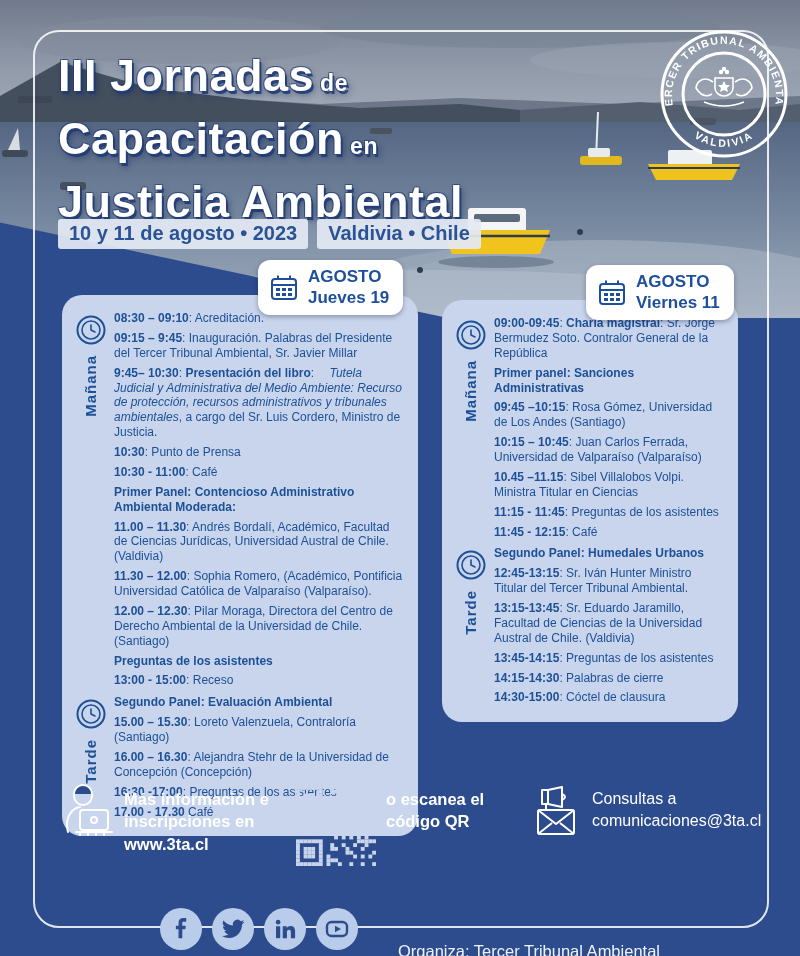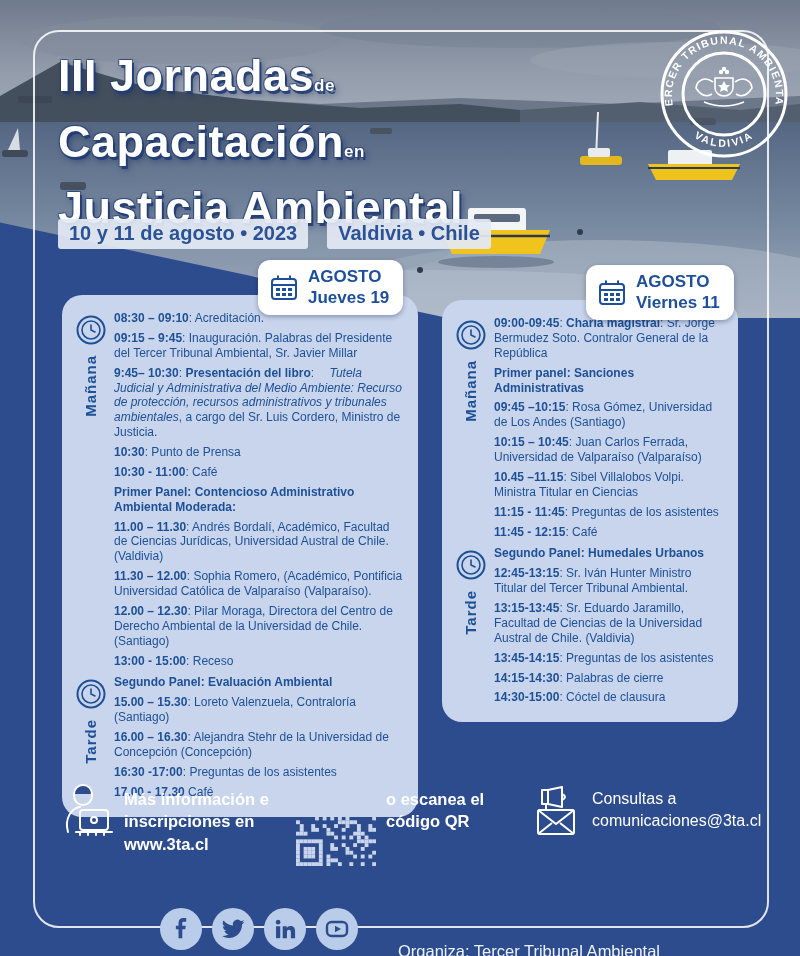--- a/index.html
+++ b/index.html
@@ -13,22 +13,22 @@
           clip-path:polygon(0 70%, 56% 100%, 0 100%);}
 
   .inner-frame{position:absolute;left:33px;top:30px;width:732px;height:894px;
                border:2px solid rgba(255,255,255,.85);border-radius:26px;pointer-events:none;z-index:1;}
 
   
   .title-block{position:absolute;left:58px;top:48px;z-index:2;color:#fff;}
   .title-line{font-weight:bold;font-size:45px;letter-spacing:.5px;line-height:56px;
      text-shadow:2px 3px 0 rgba(33,60,116,.9),-1px -1px 0 rgba(33,60,116,.55),
                  1px -1px 0 rgba(33,60,116,.55),-1px 1px 0 rgba(33,60,116,.55),3px 4px 6px rgba(20,40,90,.5);}
-  .title-line .suffix{font-size:17px;}
-  .chips{position:absolute;left:58px;top:219px;display:flex;gap:19px;z-index:2;justify-content:flex-end;}
+  .title-line .suffix{font-size:23px;margin-left:6px;}
+  .chips{position:absolute;left:58px;top:219px;display:flex;gap:9px;z-index:2;justify-content:flex-end;}
   .chip{background:rgba(227,234,244,.93);color:#2b5294;font-weight:bold;font-size:20px;
         padding:3px 11px 4px;border-radius:3px;white-space:nowrap;}
 
   
   .logo{position:absolute;left:657px;top:27px;width:134px;height:134px;z-index:3;}
 
   
   .card{position:absolute;background:#c8d5ec;border-radius:20px;z-index:2;
         color:#1d5096;font-size:12px;line-height:1.24;
         padding:14px 14px 12px 6px;box-sizing:border-box;}
@@ -227,20 +227,21 @@
         <div class="content">
           <p class="item"><span class="seg-time">08:30 – 09:10</span><span>: Acreditación.</span></p>
           <p class="item"><span class="seg-time">09:15 – 9:45</span><span>: Inauguración. Palabras del Presidente del Tercer Tribunal Ambiental, Sr. Javier Millar</span></p>
           <p class="item"><span class="seg-time">9:45– 10:30</span><span>: </span><span class="seg-bold">Presentación del libro</span><span>: </span><span class="seg-italic">Tutela Judicial y Administrativa del Medio Ambiente: Recurso de protección, recursos administrativos y tribunales ambientales</span><span>, a cargo del Sr. Luis Cordero, Ministro de Justicia.</span></p>
           <p class="item"><span class="seg-time">10:30</span><span>: Punto de Prensa</span></p>
           <p class="item"><span class="seg-time">10:30 - 11:00</span><span>: Café</span></p>
           <p class="item"><span class="seg-bold">Primer Panel: Contencioso Administrativo Ambiental Moderada:</span></p>
           <p class="item"><span class="seg-time">11.00 – 11.30</span><span>: Andrés Bordalí, Académico, Facultad de Ciencias Jurídicas, Universidad Austral de Chile. (Valdivia)</span></p>
           <p class="item"><span class="seg-time">11.30 – 12.00</span><span>: Sophia Romero, (Académico, Pontificia Universidad Católica de Valparaíso (Valparaíso).</span></p>
           <p class="item"><span class="seg-time">12.00 – 12.30</span><span>: Pilar Moraga, Directora del Centro de Derecho Ambiental de la Universidad de Chile. (Santiago)</span></p>
+          <p class="item"><span class="seg-time">Preguntas de los asistentes</span></p>
           <p class="item"><span class="seg-time">13:00 - 15:00</span><span>: Receso</span></p>
         </div>
       </div>
       <div class="section">
         <div class="gutter">
           <svg width="34" height="34" viewBox="0 0 34 34">
             <g stroke="#1d5096" fill="none" stroke-width="2">
               <circle cx="17" cy="17" r="13.5"></circle>
               <circle cx="17" cy="17" r="9" stroke-width="1.6"></circle>
               <path d="M17,12 v5 l4,2" stroke-width="1.6" stroke-linecap="round"></path>

